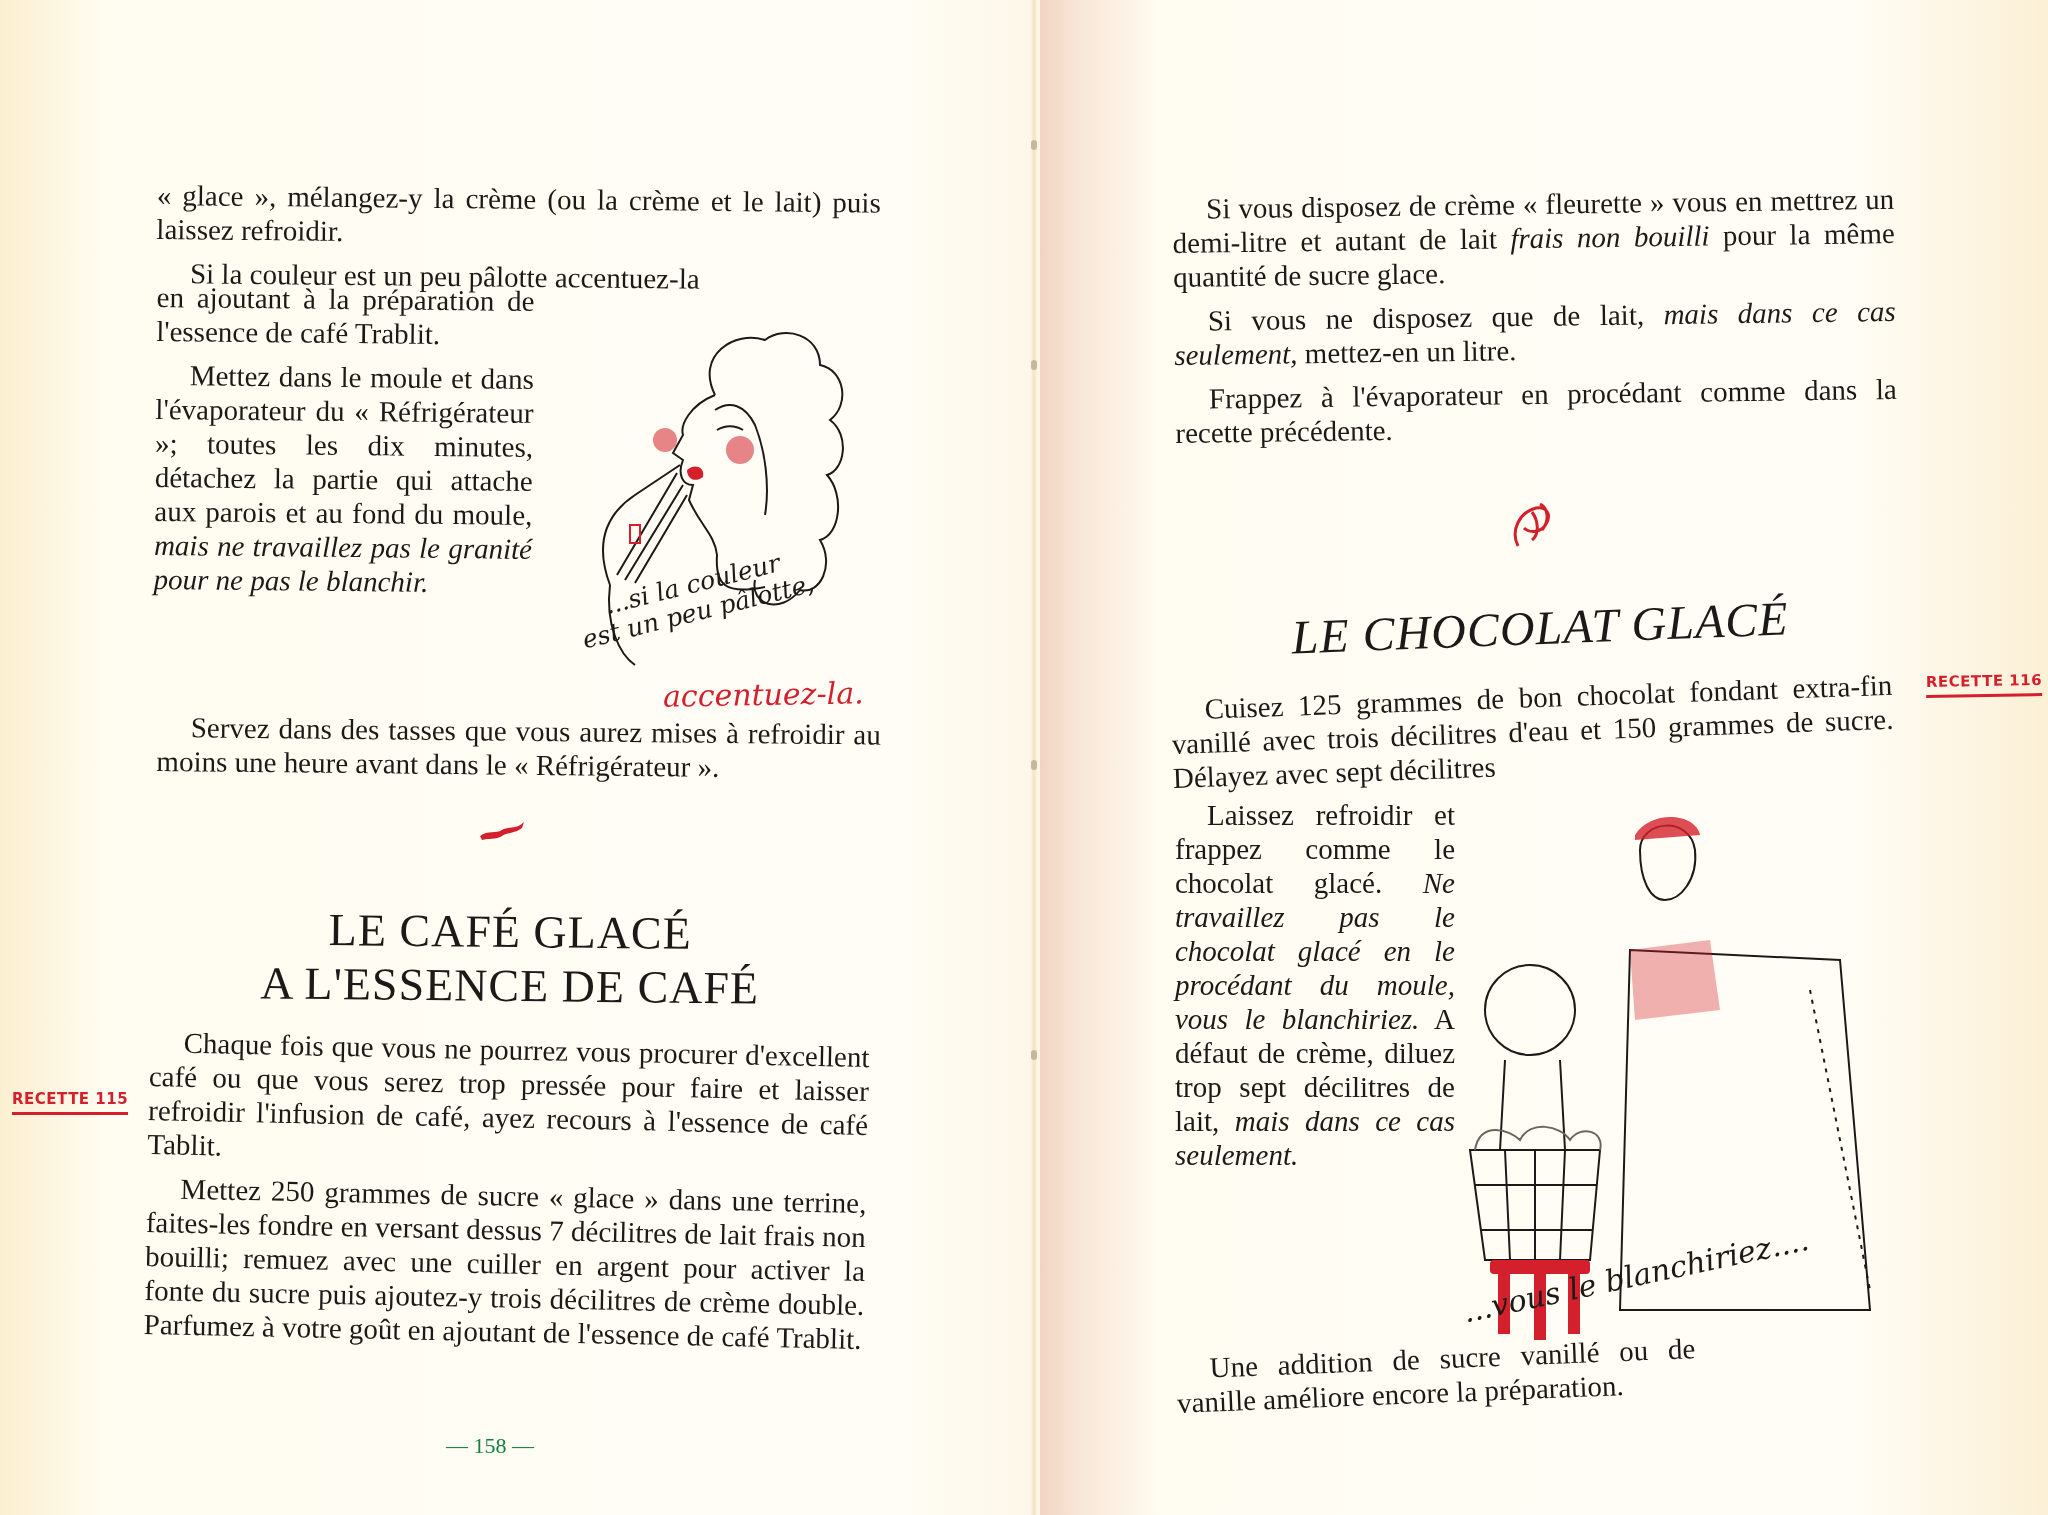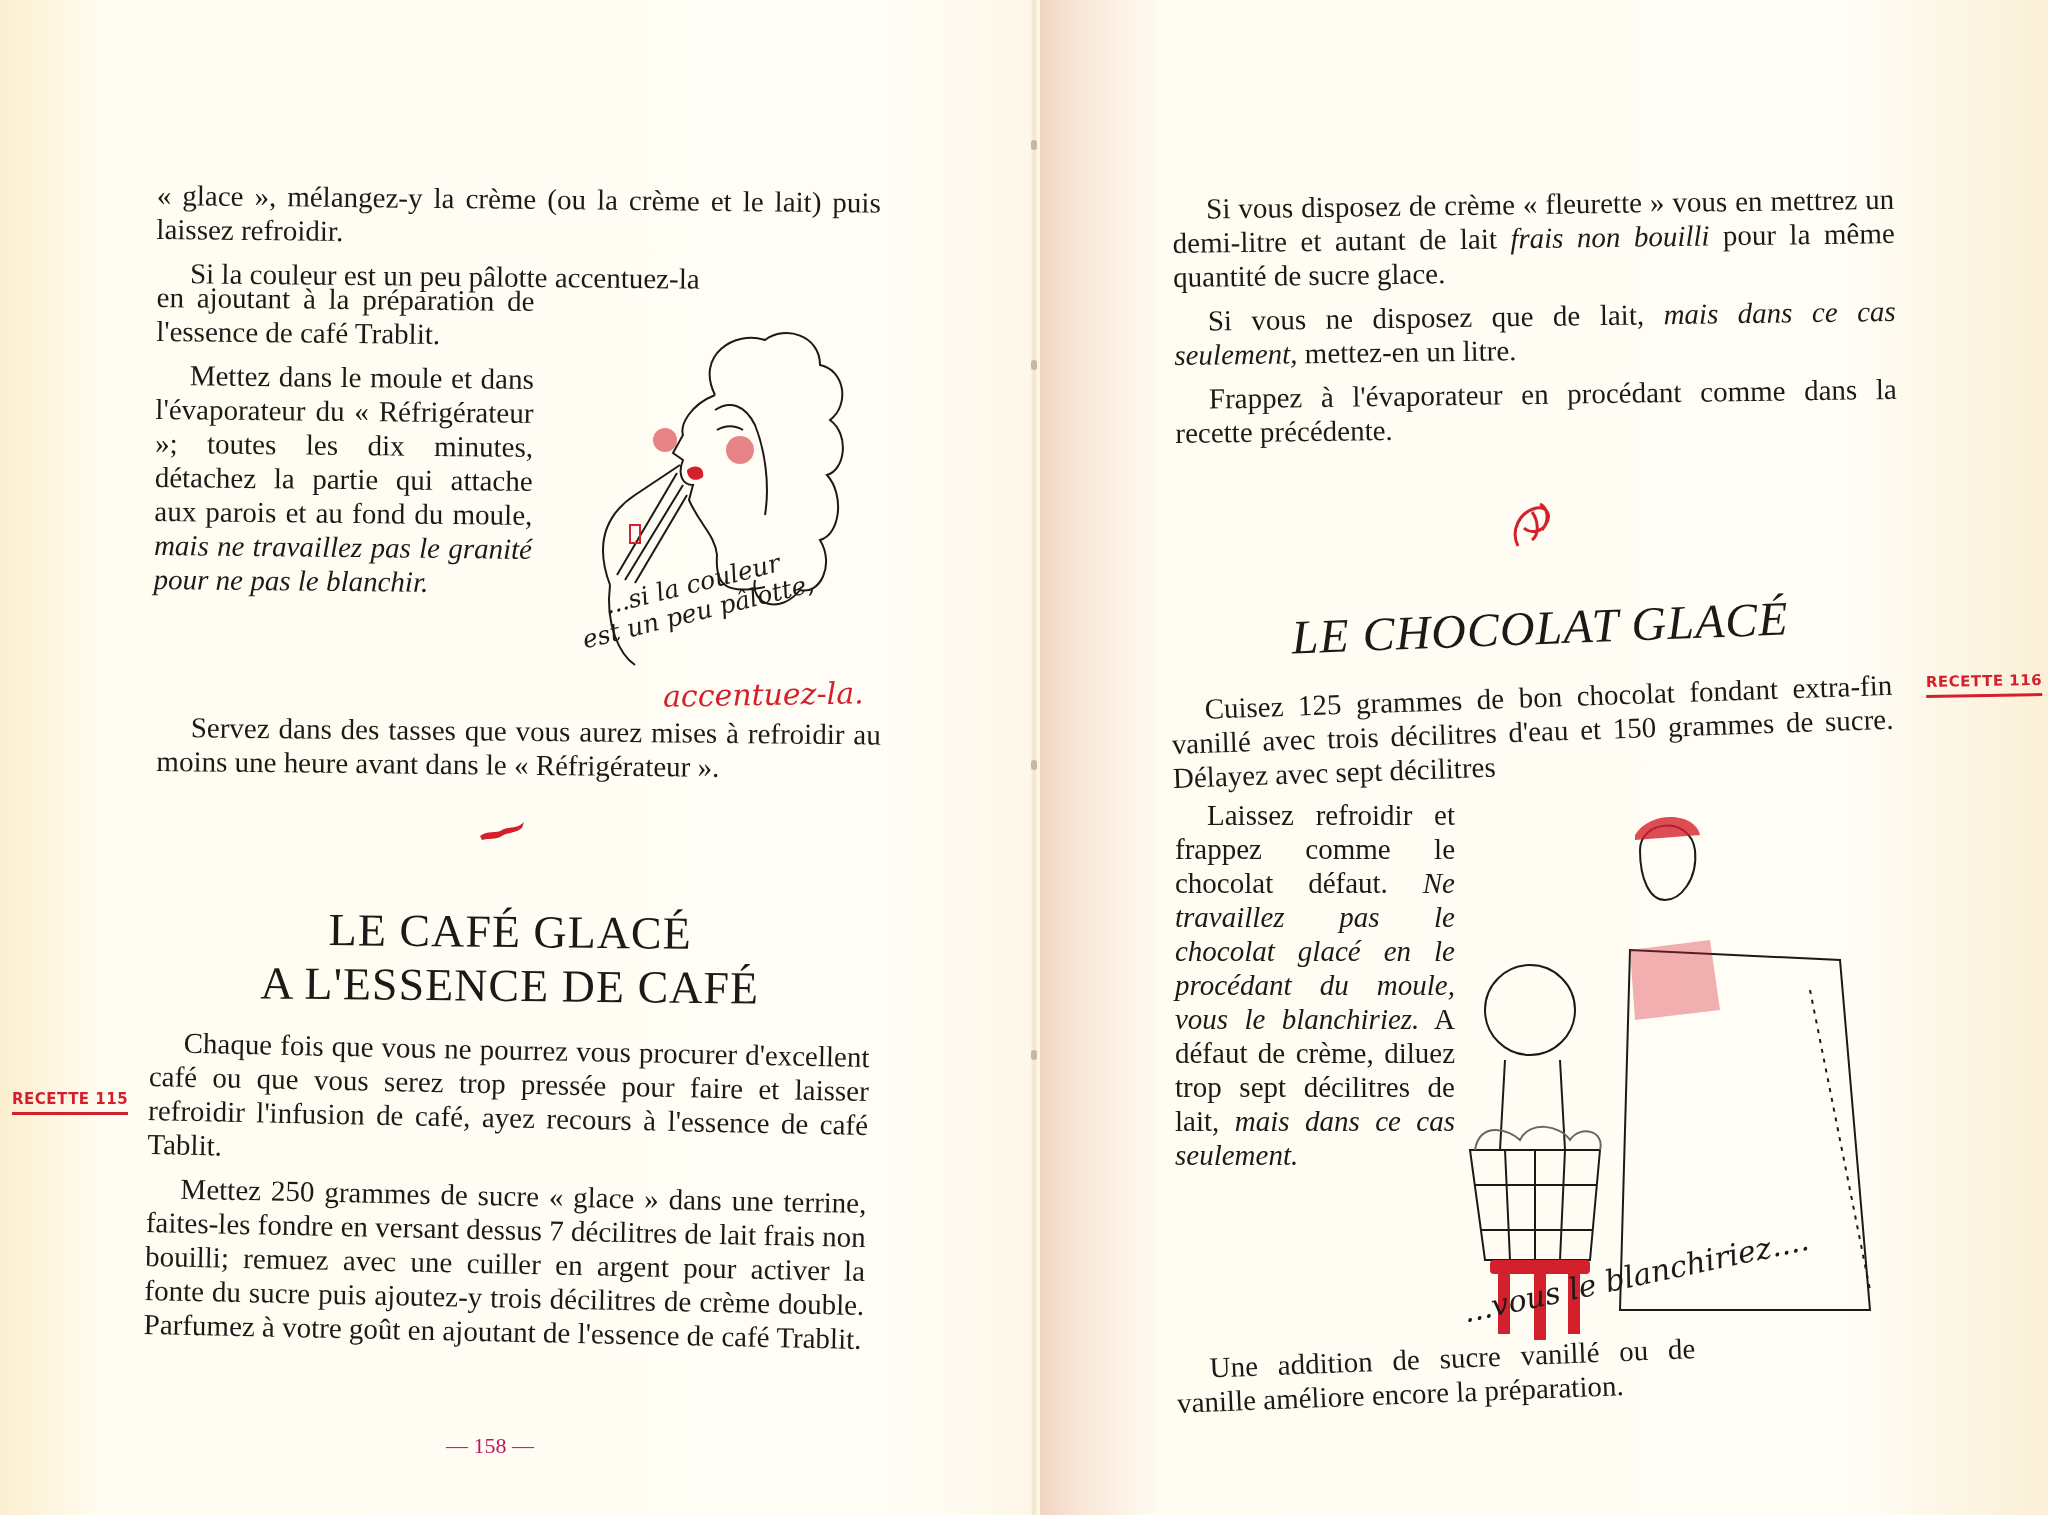--- a/index.html
+++ b/index.html
@@ -40,21 +40,21 @@
     font-size: 46px; line-height: 54px; letter-spacing: 1px; transform: rotate(0.6deg); }
   #lp-recipe { left: 150px; top: 1025px; width: 720px; transform: rotate(1.2deg); transform-origin: left top; }
   .recette-tag {
     position: absolute; font-family: "DejaVu Sans", "Liberation Sans", sans-serif;
     font-weight: bold; font-size: 15px; color: #d4202c; letter-spacing: 0.5px;
     padding-bottom: 4px; border-bottom: 3px solid #d4202c;
   }
   #tag-115 { left: 12px; top: 1090px; }
   #tag-116 { left: 1926px; top: 672px; transform: rotate(-1deg); }
 
-  .folio { position: absolute; font-family: "Liberation Serif", serif; font-size: 22px; color: #be185d; }
+  .folio { position: absolute; font-family: "Liberation Serif", serif; font-size: 22px; color: #15803d; }
   #folio-158 { left: 446px; top: 1433px; }
   #folio-159 { left: 1500px; top: 1520px; }
 
   
   #rp-top { left: 1172px; top: 192px; width: 722px; transform: rotate(-0.8deg); transform-origin: left top; }
   #rp-title { left: 1240px; top: 600px; width: 600px; text-align: center; font-family: "Liberation Serif", serif;
     font-style: italic; font-size: 48px; line-height: 56px; letter-spacing: 1px; transform: rotate(-2.2deg); }
   #rp-recipe { left: 1170px; top: 693px; width: 722px; transform: rotate(-2deg); transform-origin: left top; }
   #rp-narrow { left: 1175px; top: 798px; width: 280px; }
   #rp-narrow p { text-indent: 32px; }
@@ -164,21 +164,21 @@
   <div class="block" id="rp-title">LE CHOCOLAT GLACÉ</div>
 
   <div class="recette-tag" id="tag-116">RECETTE 116</div>
 
   <div class="block text" id="rp-recipe">
     <p>Cuisez 125 grammes de bon chocolat fondant extra-fin vanillé avec trois décilitres d'eau et 150 grammes de sucre. Délayez avec sept décilitres</p>
   </div>
 
   <div class="block text" id="rp-narrow">
     <p>
-      <span>Laissez refroidir et frappez comme le chocolat défaut.</span>
+      <span>Laissez refroidir et frappez comme le chocolat glacé.</span>
       <em>Ne travaillez pas le chocolat glacé en le procédant du moule, vous le blanchiriez.</em>
       <span>A défaut de crème, diluez trop sept décilitres de lait,</span>
       <em>mais dans ce cas seulement.</em>
     </p>
   </div>
 
   <div class="illus" id="illus-bath">
     <svg width="440" height="560" viewBox="0 0 440 560">
       <g fill="none" stroke="#1c1a18" stroke-width="2">
 

